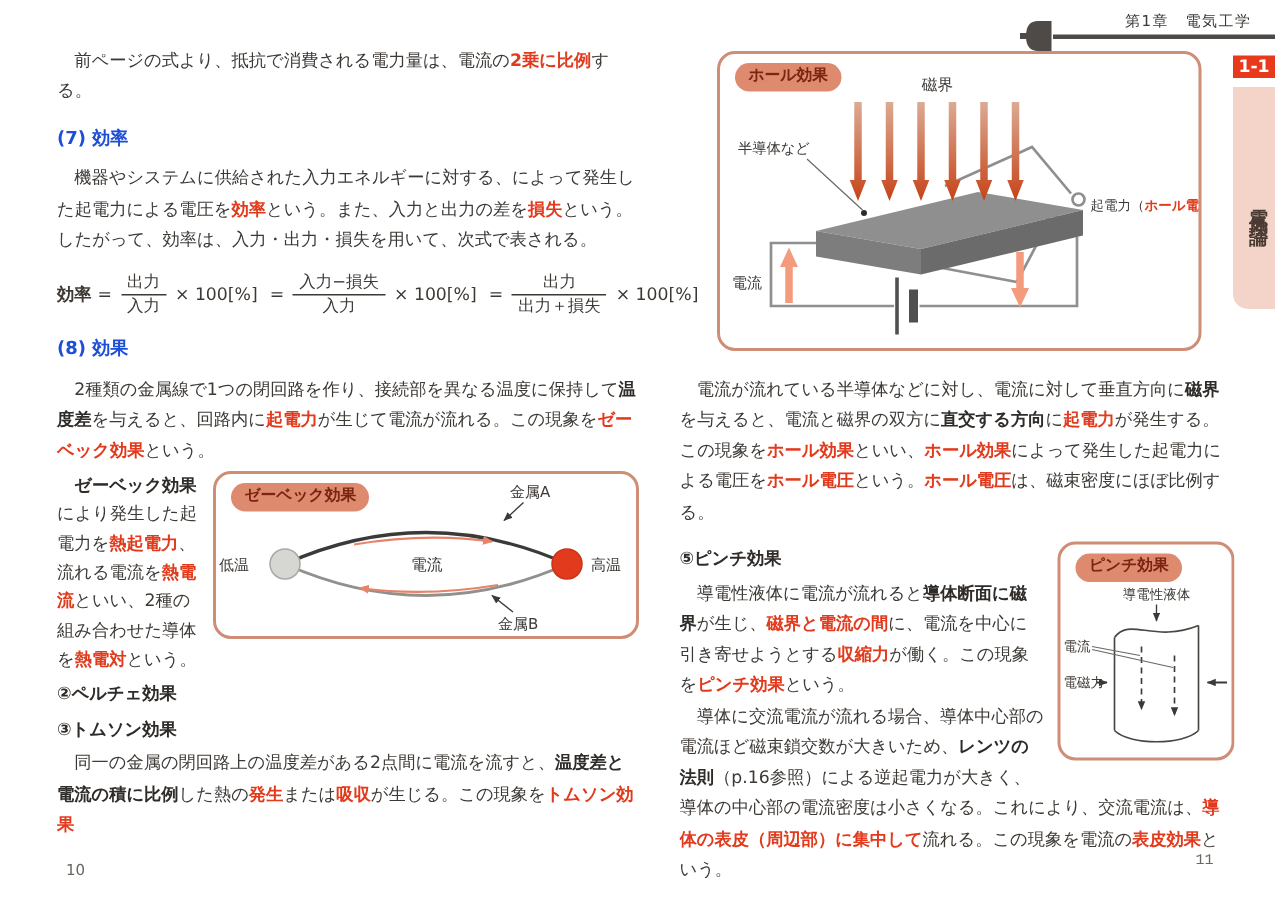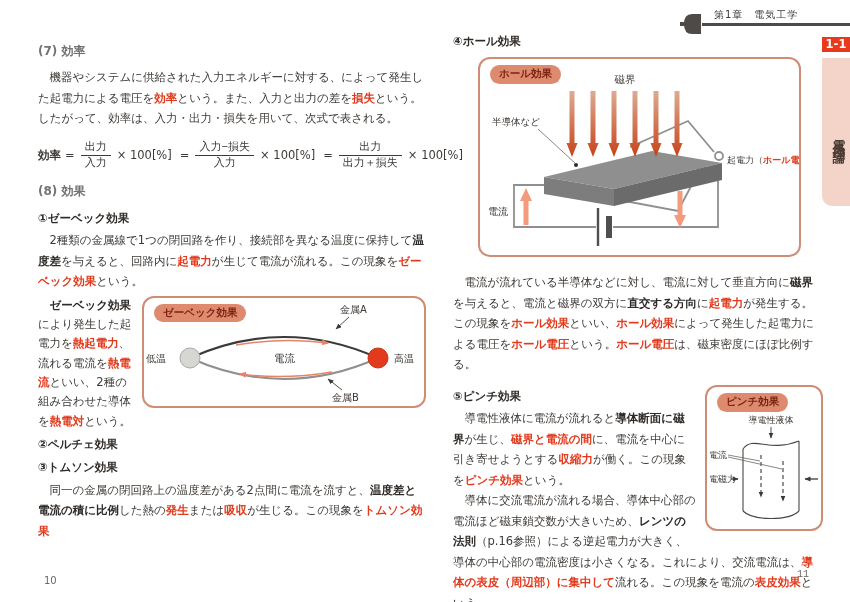--- a/index.html
+++ b/index.html
@@ -6,48 +6,48 @@
   .spread{position:relative;width:850px;height:602px;background:#ffffff;overflow:hidden;
           font-family:"DejaVu Sans",sans-serif;color:#3d3935;font-size:11.5px;line-height:1.78;}
   p{margin:0;}
   .r{color:#e23a1c;font-weight:700;}
   .b{font-weight:700;color:#2f2b28;}
 
   
   .page-left{position:absolute;left:38px;top:30px;width:388px;}
   .page-right{position:absolute;left:453px;top:28px;width:370px;}
 
-  h3.sec{margin:11px 0 5px;font-size:12px;color:#737373;}
+  h3.sec{margin:11px 0 5px;font-size:12px;color:#1d4ed8;}
   h4.sub{margin:3px 0 2px;font-size:11.5px;color:#2f2b28;}
 
   
   .formula{display:flex;align-items:center;margin:11px 0 9px;font-size:11.5px;color:#3d3935;white-space:nowrap;}
   .formula .lbl{font-weight:700;}
   .formula .op{margin:0 4px;}
-  .frac{display:inline-flex;flex-direction:column;text-align:center;font-size:11px;line-height:1.35;margin:0 2px;font-family:Liberation Mono, monospace;}
+  .frac{display:inline-flex;flex-direction:column;text-align:center;font-size:11px;line-height:1.35;margin:0 2px;}
   .frac .num{border-bottom:1px solid #3d3935;padding:0 4px;}
   .frac .den{padding:0 4px;}
 
   
   .fig-box{border:2px solid #cf8d76;border-radius:12px;background:#fff;position:relative;box-sizing:border-box;}
   .badge{position:absolute;top:6px;left:10px;background:#de8a6f;color:#7c2412;font-size:10.5px;font-weight:700;
          padding:1px 9px 2px;border-radius:10px;line-height:1.5;white-space:nowrap;}
 
   .fig-wrap{overflow:hidden;margin-top:4px;}
   .seebeck-box{float:right;width:284px;height:112px;margin:0 0 4px 7px;}
   .side-text{line-height:1.68;}
 
   .hall-box{width:323px;height:200px;margin:6px 0 0 25px;}
   .hall-para{margin-top:15px;}
 
   .pinch-section{margin-top:8px;overflow:hidden;}
   .pinch-box{float:right;width:118px;height:146px;margin:2px 0 12px 9px;}
 
   
-  .chapter-title{position:absolute;left:714px;top:6px;font-size:10px;color:#3d3935;letter-spacing:1px;}
+  .chapter-title{position:absolute;left:750px;top:6px;font-size:10px;color:#3d3935;letter-spacing:1px;}
   .header-line{position:absolute;left:702px;top:23px;width:148px;height:3px;background:#4e4a47;}
   .plug{position:absolute;left:680px;top:12px;}
   .tab-num{position:absolute;left:822px;top:37px;width:28px;height:15px;background:#e8391d;color:#fff;
            font-size:11.5px;font-weight:700;display:flex;align-items:center;justify-content:center;}
   .tab-label{position:absolute;left:822px;top:58px;width:28px;height:148px;background:#f4d3c8;
              border-radius:0 0 0 10px;display:flex;justify-content:center;padding-top:10px;box-sizing:border-box;
              writing-mode:vertical-rl;text-orientation:upright;font-size:12.5px;font-weight:700;color:#4a3b33;letter-spacing:4px;}
   .pagenum{position:absolute;font-size:10px;color:#6b6862;}
   .pagenum-left{left:44px;top:572px;}
   .pagenum-right{left:797px;top:566px;font-family:Liberation Mono, monospace;}
@@ -65,20 +65,21 @@
       <path d="M12,2 H21 V22 H12 Q4,22 4,12 Q4,2 12,2 Z" fill="#4e4a47"></path>
     </svg>
   </div>
   <div class="chapter-title">第1章　電気工学</div>
   <div class="header-line"></div>
   <div class="tab-num">1-1</div>
   <div class="tab-label">電気理論</div>
 
   <div class="page-left">
 
+    <p><span>　前ページの式より、抵抗で消費される電力量は、電流の</span><span class="r">2乗に比例</span><span>する。</span></p>
 
     <h3 class="sec">(7) 効率</h3>
     <p><span>　機器やシステムに供給された入力エネルギーに対する、によって発生した起電力による電圧を</span><span class="r">効率</span><span>という。また、入力と出力の差を</span><span class="r">損失</span><span>という。したがって、効率は、入力・出力・損失を用いて、次式で表される。</span></p>
 
     <div class="formula">
       <span class="lbl">効率</span>
       <span class="op">=</span>
       <span class="frac">
         <span class="num">出力</span>
         <span class="den">入力</span>
@@ -93,21 +94,20 @@
       <span class="op">=</span>
       <span class="frac">
         <span class="num">出力</span>
         <span class="den">出力＋損失</span>
       </span>
       <span class="op">× 100[%]</span>
     </div>
 
     <h3 class="sec">(8) 効果</h3>
 
-    <h4 class="sub">①ゼーベック効果</h4>
     <p><span>　2種類の金属線で1つの閉回路を作り、接続部を異なる温度に保持して</span><span class="b">温度差</span><span>を与えると、回路内に</span><span class="r">起電力</span><span>が生じて電流が流れる。この現象を</span><span class="r">ゼーベック効果</span><span>という。</span></p>
 
     <div class="fig-wrap">
       <div class="fig-box seebeck-box">
         <span class="badge">ゼーベック効果</span>
         <svg width="280" height="106" viewBox="0 0 280 106">
           <defs>
             <marker id="mk-blk" markerUnits="userSpaceOnUse" markerWidth="8" markerHeight="8" refX="5.5" refY="2.5" orient="auto">
               <path d="M0,0 L6,2.5 L0,5 Z" fill="#3a3a38"></path>
             </marker>
@@ -134,21 +134,20 @@
     </div>
 
     <h4 class="sub">②ペルチェ効果</h4>
 
     <h4 class="sub">③トムソン効果</h4>
     <p><span>　同一の金属の閉回路上の温度差がある2点間に電流を流すと、</span><span class="b">温度差と電流の積に比例</span><span>した熱の</span><span class="r">発生</span><span>または</span><span class="r">吸収</span><span>が生じる。この現象を</span><span class="r">トムソン効果</span></p>
   </div>
 
   <div class="page-right">
 
-    <h4 class="sub">④ホール効果</h4>
 
     <div class="fig-box hall-box">
       <span class="badge">ホール効果</span>
       <svg width="319" height="196" viewBox="0 0 319 196">
         <defs>
           <linearGradient id="mg" gradientUnits="userSpaceOnUse" x1="0" y1="32" x2="0" y2="98">
             <stop offset="0" stop-color="#dcab93"></stop>
             <stop offset="1" stop-color="#c64318"></stop>
           </linearGradient>
         </defs>

